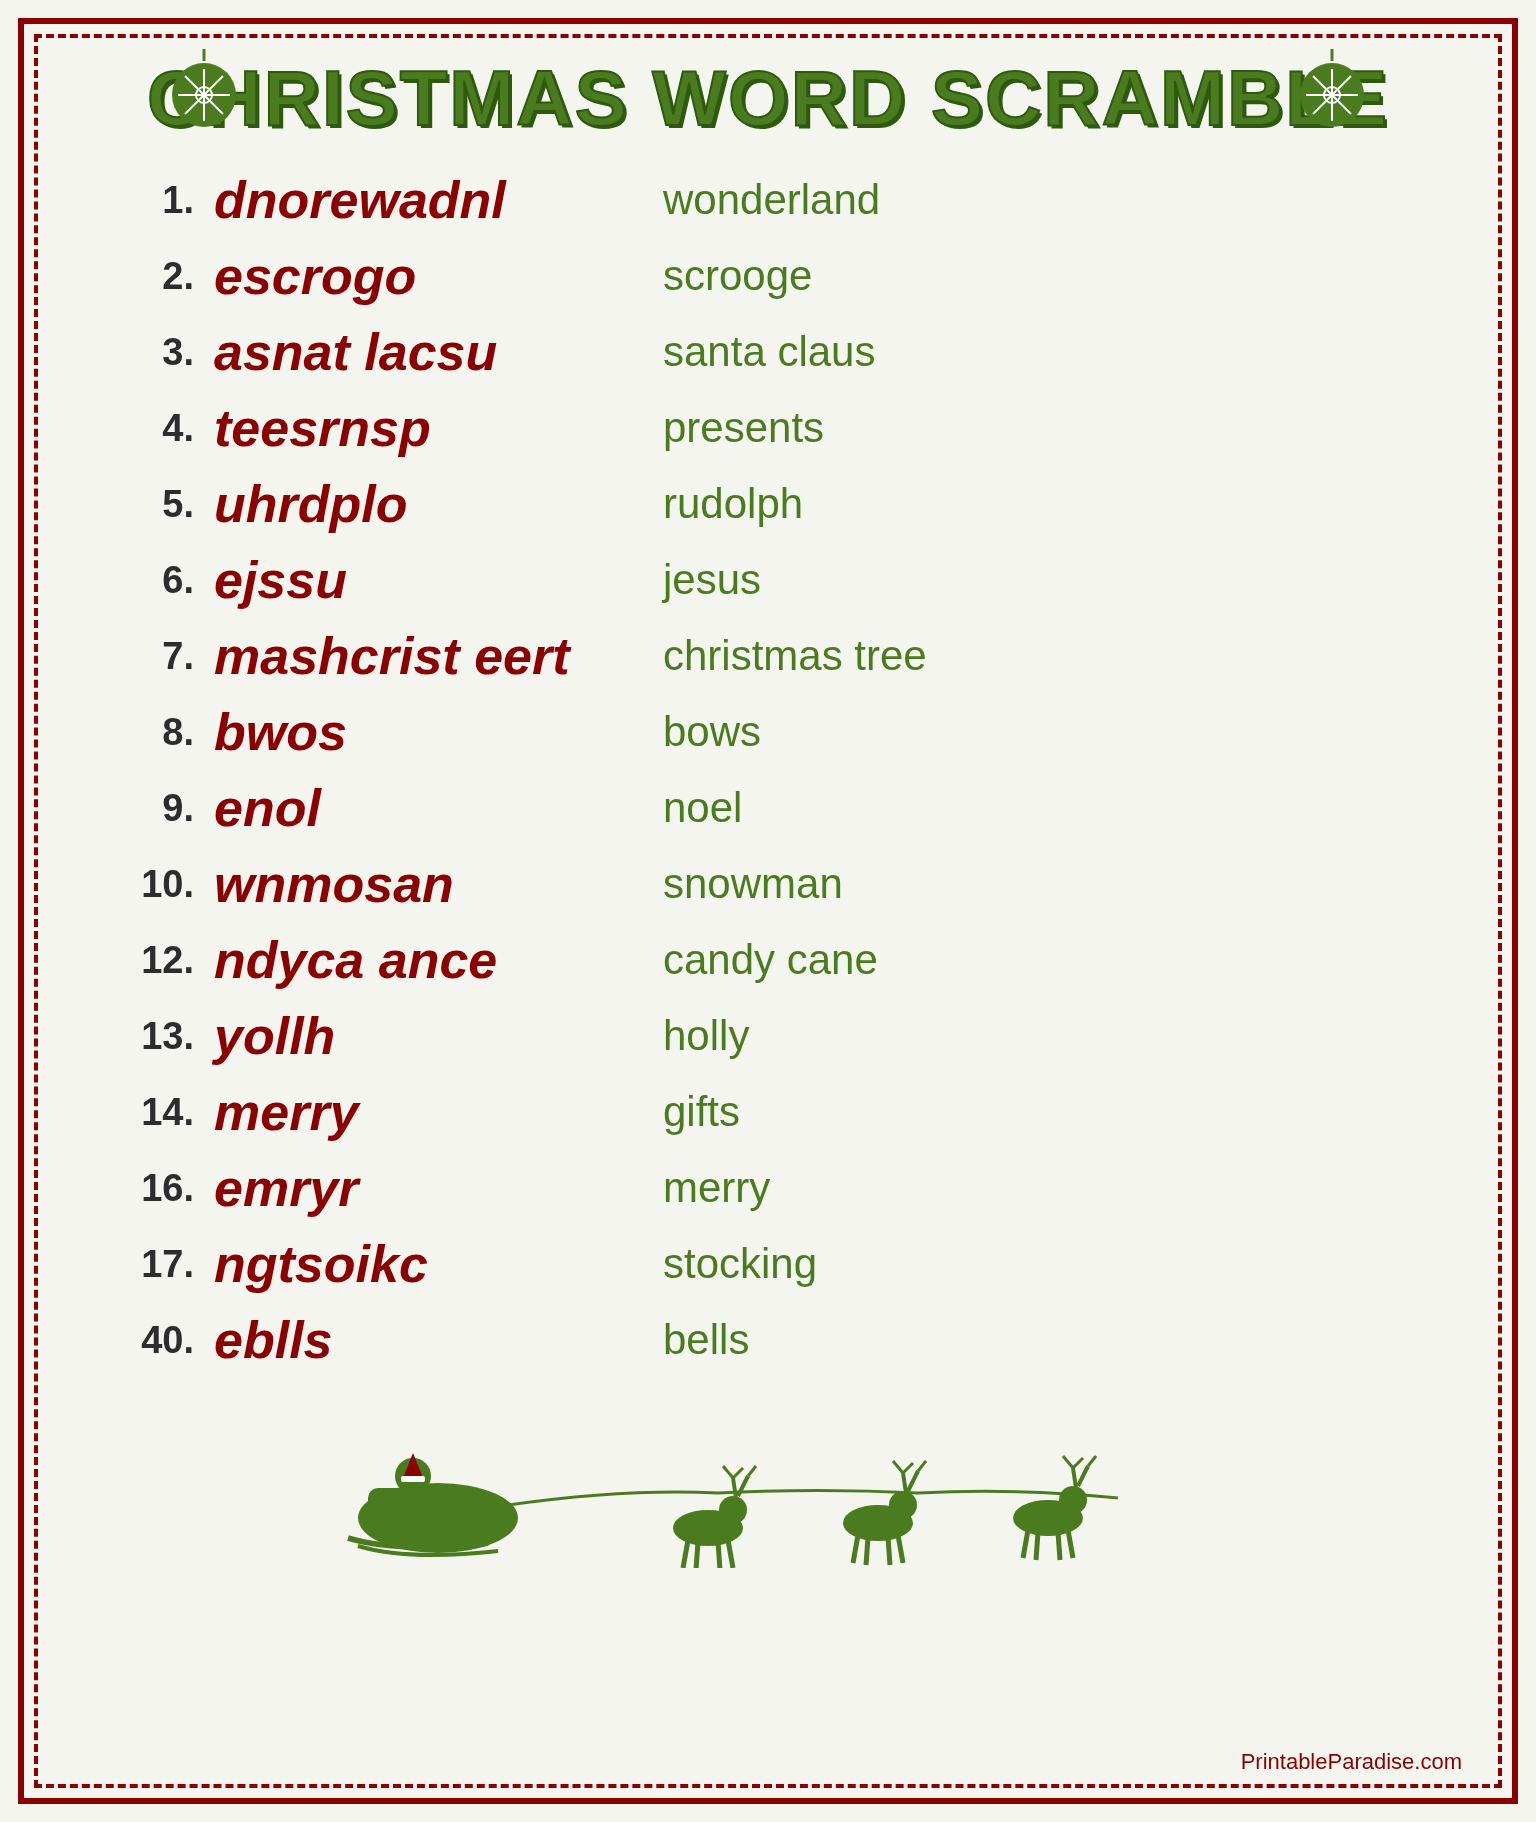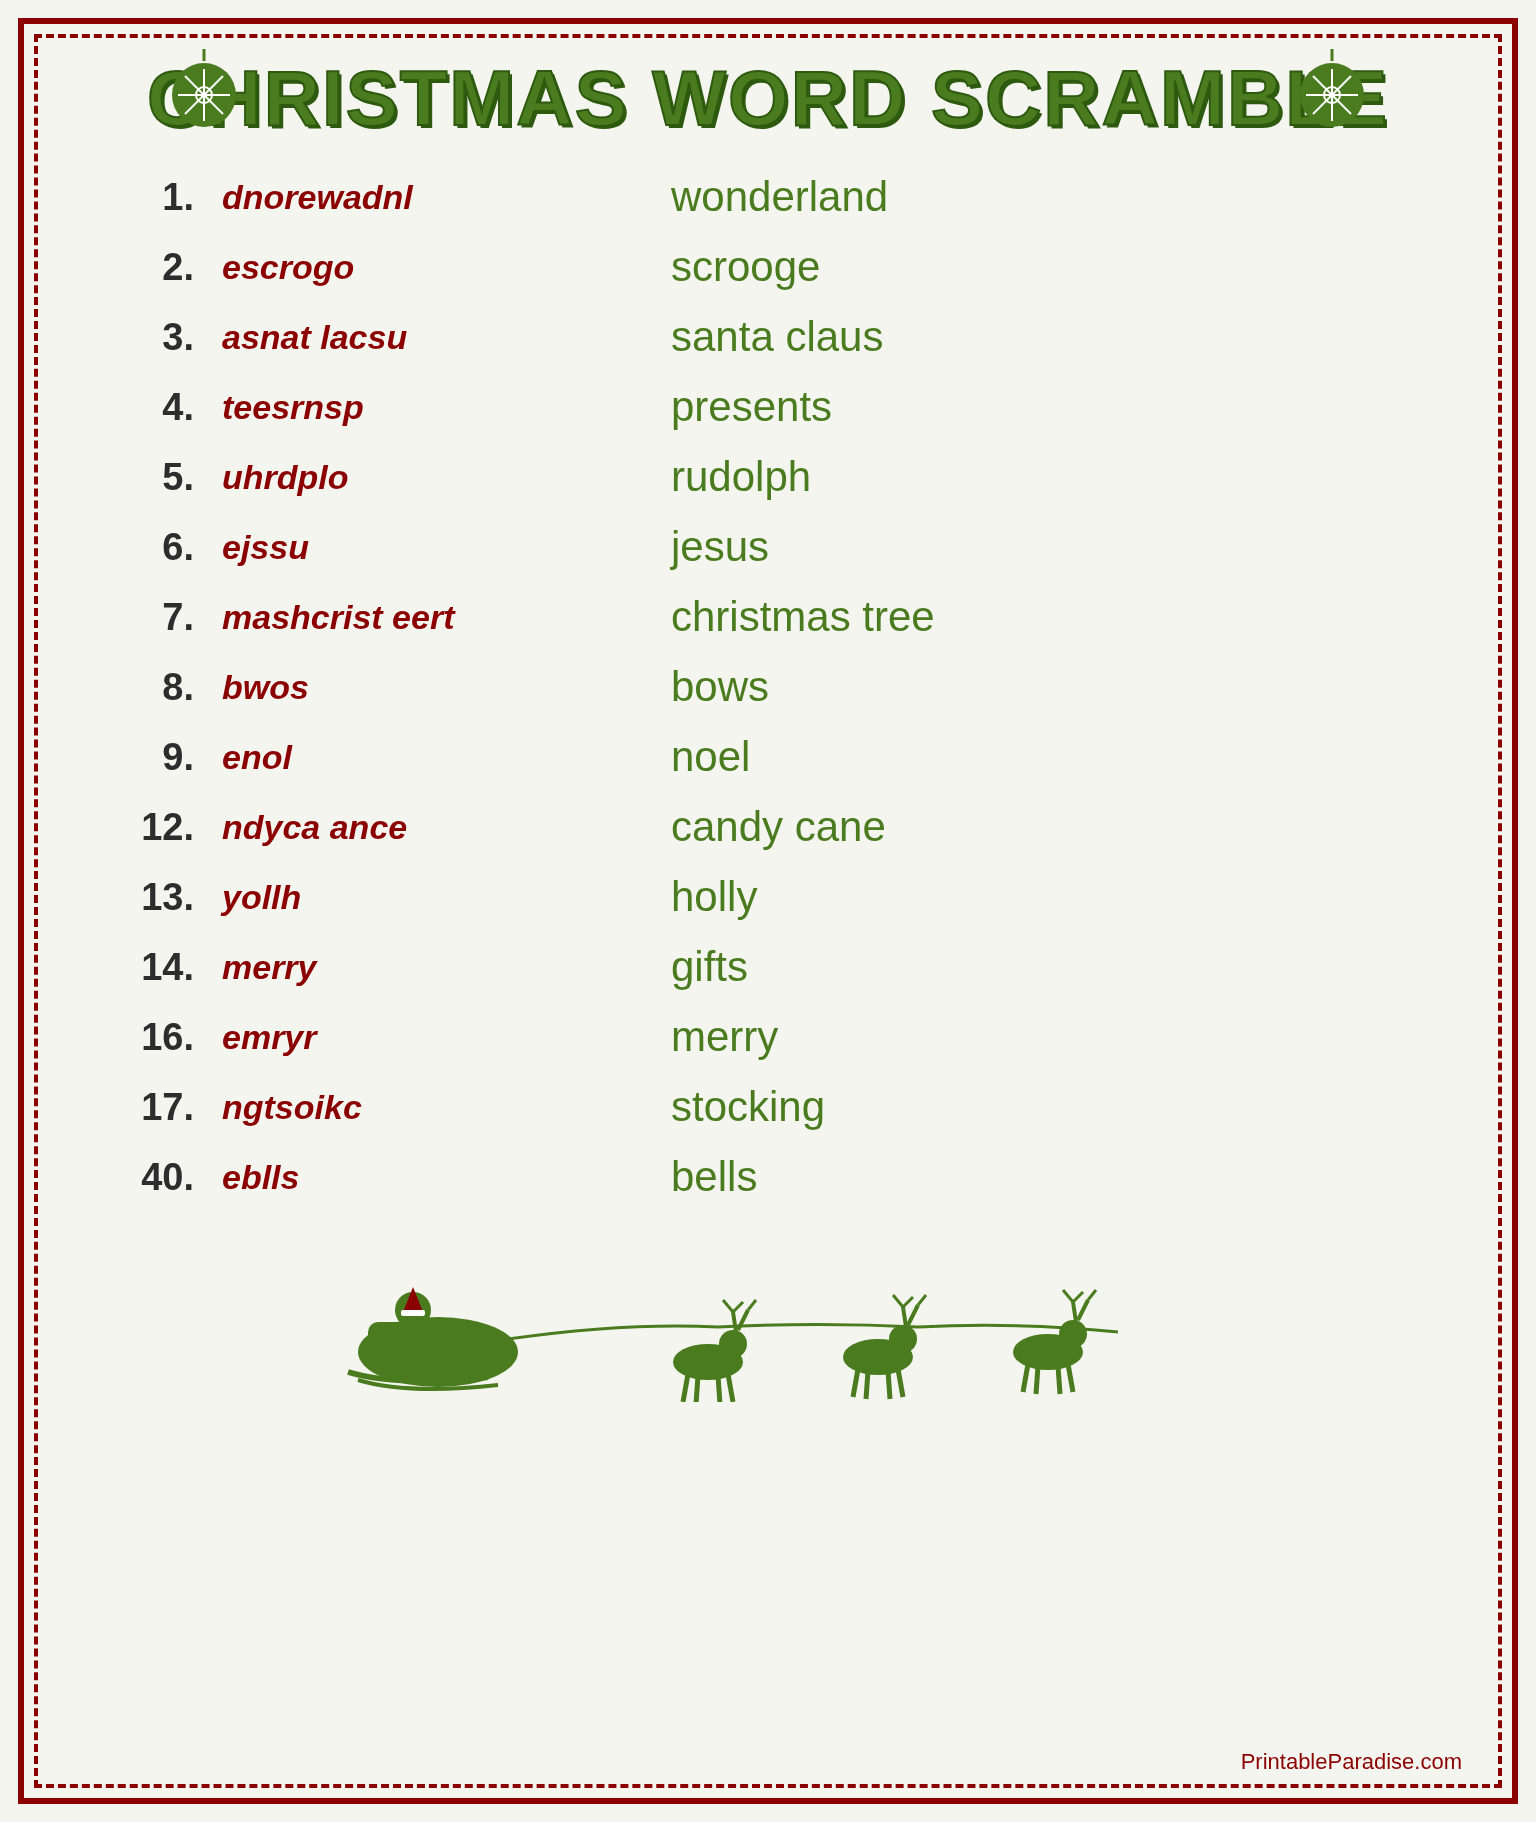--- a/index.html
+++ b/index.html
@@ -103,25 +103,25 @@
     .word-number {
       font-size: 38px;
       font-weight: 900;
       color: #2d2d2d;
       min-width: 90px;
       text-align: right;
       font-family: Arial, sans-serif;
     }
 
     .scrambled-word {
-      font-size: 34px;
+      font-size: 52px;
       font-weight: 900;
       color: #8B0000;
       min-width: 420px;
-      margin-left: 28px;
+      margin-left: 20px;
       font-family: Arial, sans-serif;
       font-style: italic;
     }
 
     .answer-word {
       font-size: 42px;
       font-weight: 400;
       color: #4a7c1f;
       margin-left: 29px;
       font-family: Arial, sans-serif;
@@ -233,20 +233,25 @@
             <span class="word-number">8.</span>
             <span class="scrambled-word">bwos</span>
             <span class="answer-word">bows</span>
           </div>
           <div class="word-row">
             <span class="word-number">9.</span>
             <span class="scrambled-word">enol</span>
             <span class="answer-word">noel</span>
           </div>
           <div class="word-row">
+            <span class="word-number">10.</span>
+            <span class="scrambled-word">wnmosan</span>
+            <span class="answer-word">snowman</span>
+          </div>
+          <div class="word-row">
             <span class="word-number">12.</span>
             <span class="scrambled-word">ndyca ance</span>
             <span class="answer-word">candy cane</span>
           </div>
           <div class="word-row">
             <span class="word-number">13.</span>
             <span class="scrambled-word">yollh</span>
             <span class="answer-word">holly</span>
           </div>
           <div class="word-row">

